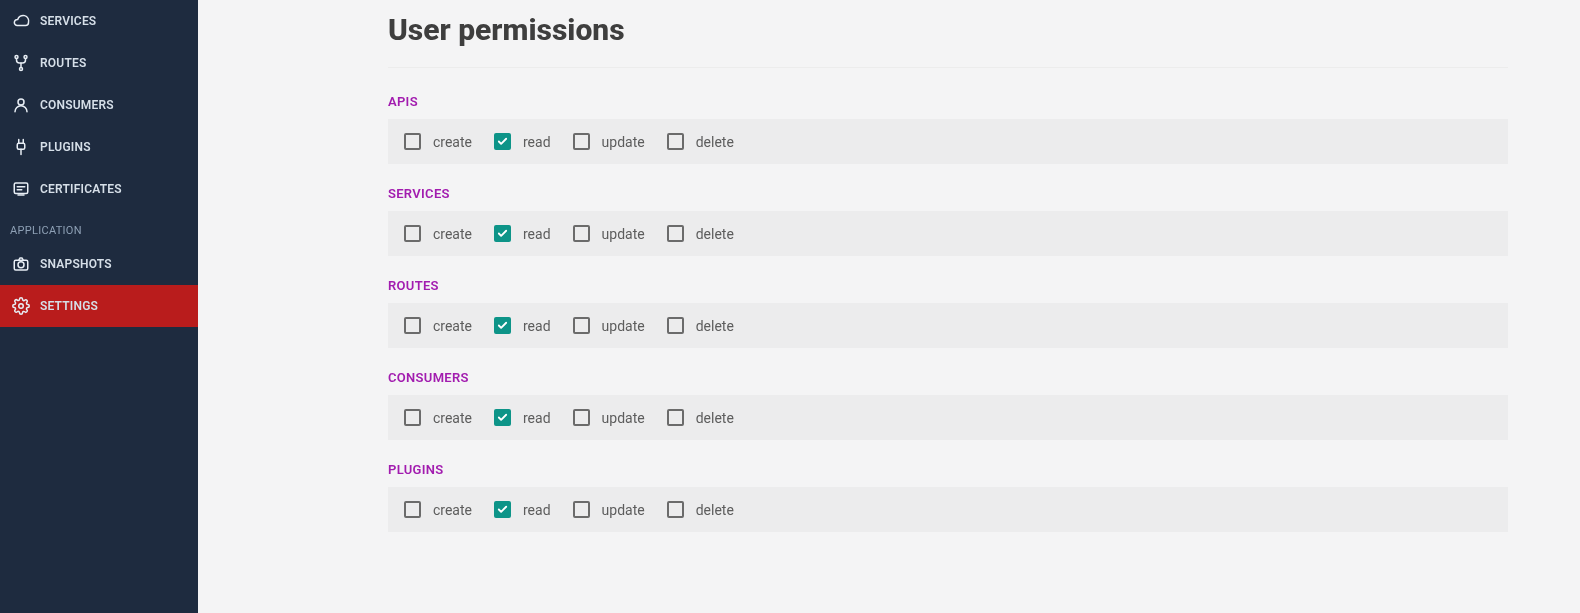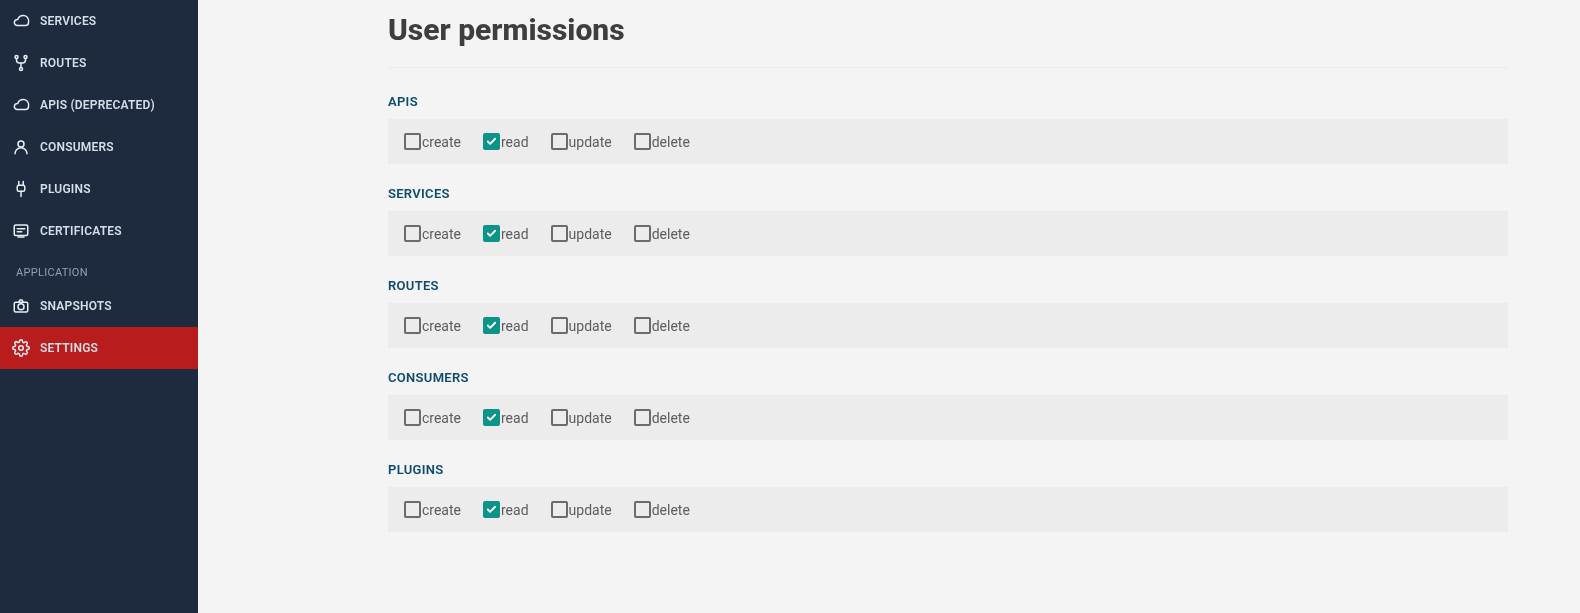--- a/index.html
+++ b/index.html
@@ -39,21 +39,21 @@
     width: 22px;
     height: 18px;
     display: inline-flex;
     align-items: center;
     justify-content: center;
     margin-right: 8px;
   }
   .side-heading {
     font-size: 11px;
     color: #8ea0b5;
-    padding: 14px 12px 6px 16px;
+    padding: 14px 12px 6px 10px;
     text-transform: uppercase;
     letter-spacing: 0.3px;
   }
   .main {
     flex: 1;
     padding: 0px 72px 40px 190px;
   }
   .page-title {
     font-size: 30px;
     font-weight: 800;
@@ -61,35 +61,35 @@
     padding: 12px 0 20px 0;
     border-bottom: 1px solid #ececec;
     margin-bottom: 26px;
   }
   .perm-section {
     margin-bottom: 22px;
   }
   .perm-section h3 {
     font-size: 13px;
     font-weight: 600;
-    color: #0c4a6e;
+    color: #a21caf;
     margin-bottom: 10px;
     letter-spacing: 0.3px;
   }
   .perm-row {
     background: #ececed;
     padding: 14px 16px;
     display: flex;
     gap: 22px;
     align-items: center;
   }
   .perm-opt {
     display: inline-flex;
     align-items: center;
-    gap: 1px;
+    gap: 12px;
     font-size: 14px;
     color: #5d5d5d;
     cursor: pointer;
   }
   .cb {
     width: 17px;
     height: 17px;
     border: 2px solid #6b6b6b;
     border-radius: 2px;
     display: inline-flex;
@@ -126,28 +126,20 @@
             <circle cx="12" cy="20" r="2"></circle>
             <path d="M6 6v2a4 4 0 0 0 4 4h4a4 4 0 0 0 4-4V6"></path>
             <path d="M12 12v6"></path>
           </svg>
         </span>
       <span>ROUTES</span>
     </div>
     <div class="side-item">
       <span class="icon">
           <svg width="18" height="18" viewBox="0 0 24 24" fill="none" stroke="#e8eef5" stroke-width="2" stroke-linecap="round" stroke-linejoin="round">
-            <path d="M18 18H7a4 4 0 1 1 .6-7.97A6 6 0 0 1 22 14a4 4 0 0 1-4 4z"></path>
-          </svg>
-        </span>
-      <span>APIS (DEPRECATED)</span>
-    </div>
-    <div class="side-item">
-      <span class="icon">
-          <svg width="18" height="18" viewBox="0 0 24 24" fill="none" stroke="#e8eef5" stroke-width="2" stroke-linecap="round" stroke-linejoin="round">
             <circle cx="12" cy="8" r="4"></circle>
             <path d="M4 21a8 8 0 0 1 16 0"></path>
           </svg>
         </span>
       <span>CONSUMERS</span>
     </div>
     <div class="side-item">
       <span class="icon">
           <svg width="18" height="18" viewBox="0 0 24 24" fill="none" stroke="#e8eef5" stroke-width="2" stroke-linecap="round" stroke-linejoin="round">
             <path d="M9 2v5M15 2v5"></path>

